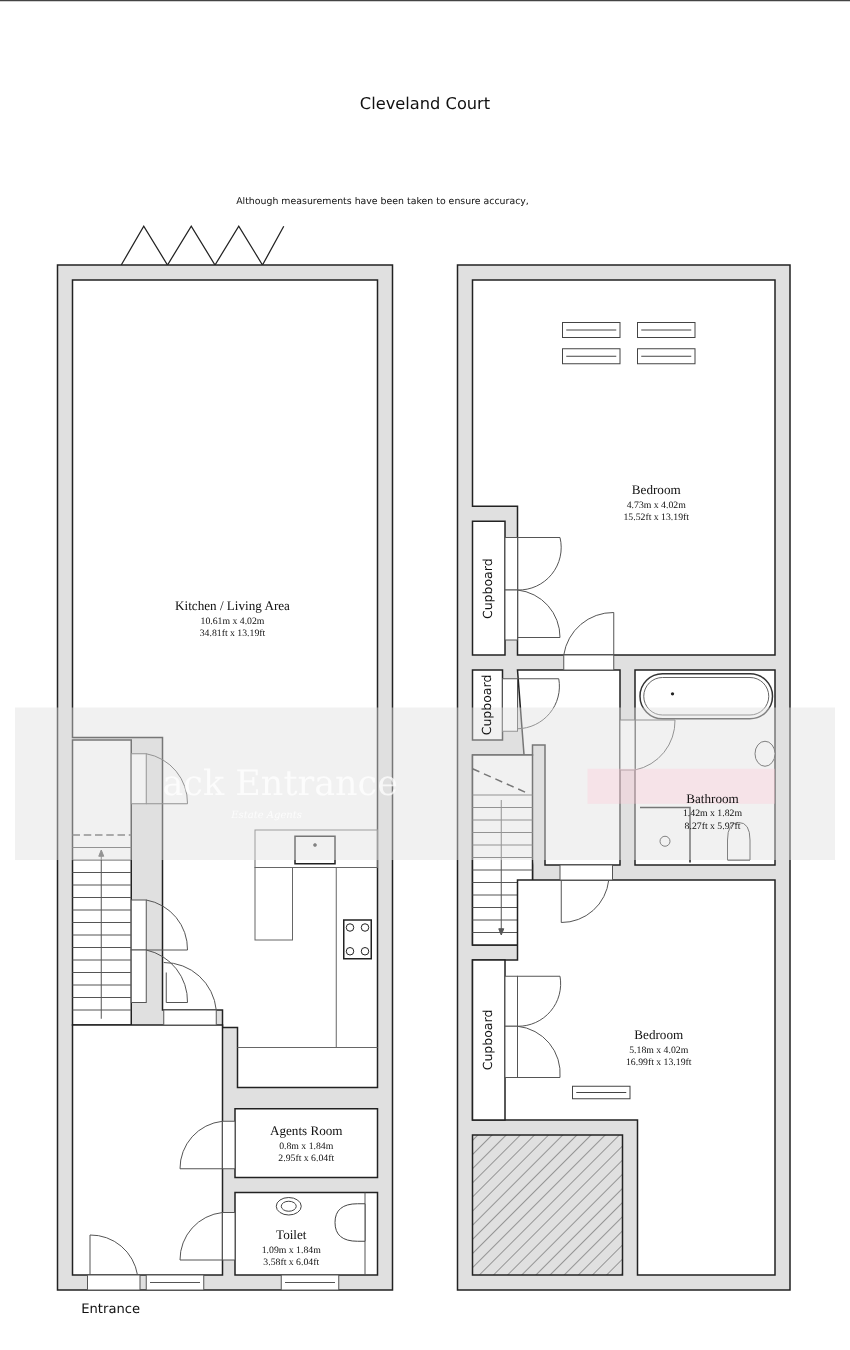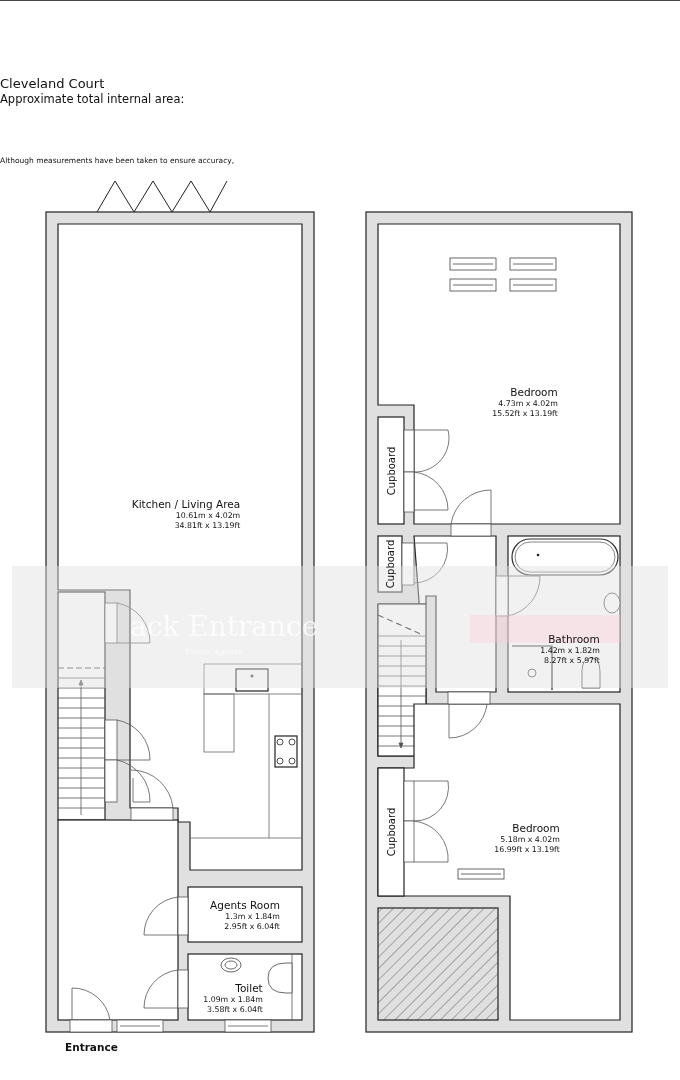--- a/index.html
+++ b/index.html
@@ -1,40 +1,39 @@
 <!DOCTYPE html>
 <html><head>
 <meta charset="utf-8">
 <style>
   html, body { margin:0; padding:0; background:#ffffff; }
   body { width:680px; height:1080px; position:relative; overflow:hidden; font-family:"DejaVu Sans", sans-serif; color:#111; }
   .top-rule { position:absolute; left:0; top:0; width:680px; height:1px; background:#444; }
-  .title-block { position:absolute; left:0; top:76px; width:680px; text-align:left; }
+  .title-block { position:absolute; left:0; top:76px; width:680px; text-align:center; }
   .title { font-size:13px; line-height:16px; }
   .subtitle { font-size:11.5px; line-height:14px; }
-  .disclaimer { position:absolute; left:0; top:156px; width:612px; font-size:7.5px; line-height:10px; }
+  .disclaimer { position:absolute; left:0; top:156px; width:612px; text-align:center; font-size:7.5px; line-height:10px; }
   svg.plan { position:absolute; left:0; top:0; }
-  .label { position:absolute; text-align:right; transform:translateX(-50%); white-space:nowrap; }
+  .label { position:absolute; text-align:center; transform:translateX(-50%); white-space:nowrap;font-family:Liberation Serif, serif; }
   .label .name { font-size:10.5px; line-height:13px; }
   .label .dim { font-size:7.8px; line-height:10px; }
   .vlabel { position:absolute; font-size:10px; transform-origin:center; transform:translate(-50%,-50%) rotate(-90deg); white-space:nowrap; }
-  .entrance { position:absolute; left:65px; top:1041px; font-size:10.5px; font-weight:bold; }
+  .entrance { position:absolute; left:65px; top:1041px; font-size:10.5px; font-weight:normal; }
   .watermark { position:absolute; left:12px; top:566px; width:656px; height:122px; background:rgba(225,225,225,0.45); pointer-events:none; }
   .wm-text { position:absolute; left:130px; top:610px; font-family:"DejaVu Serif", serif; font-size:28px; color:rgba(255,255,255,0.75); pointer-events:none; }
   .wm-sub { position:absolute; left:185px; top:647px; font-family:"DejaVu Serif", serif; font-size:8px; font-style:italic; color:rgba(255,255,255,0.8); pointer-events:none; }
   .wm-pink { position:absolute; left:470px; top:615px; width:150px; height:28px; background:rgba(255,200,215,0.35); pointer-events:none; }
 </style>
 </head>
 <body>
 
 <div class="top-rule"></div>
 
 <div class="title-block">
   <div class="title">Cleveland Court</div>
-  <div class="subtitle">Approximate total internal area:</div>
 </div>
 
 <div class="disclaimer">
   <div>Although measurements have been taken to ensure accuracy,</div>
 </div>
 
 <svg class="plan" width="680" height="1080" viewBox="0 0 680 1080">
   <defs>
     <pattern id="hatch" patternUnits="userSpaceOnUse" width="8" height="8" patternTransform="rotate(45)">
       <line x1="0" y1="0" x2="0" y2="8" stroke="#666" stroke-width="1"></line>
@@ -196,28 +195,28 @@
       <path d="M414,821 A38,38 0 0 1 448,862 H414"></path>
     </g>
   </g>
 </svg>
 
 <div class="watermark"></div>
 <div class="wm-pink"></div>
 <div class="wm-text">ack Entrance</div>
 <div class="wm-sub">Estate Agents</div>
 
-<div class="label" style="left:186px; top:498px;">
+<div class="label" style="left:186px; top:479px;">
   <div class="name">Kitchen / Living Area</div>
   <div class="dim">10.61m x 4.02m</div>
   <div class="dim">34.81ft x 13.19ft</div>
 </div>
 <div class="label" style="left:245px; top:899px;">
   <div class="name">Agents Room</div>
-  <div class="dim">1.3m x 1.84m</div>
+  <div class="dim">0.8m x 1.84m</div>
   <div class="dim">2.95ft x 6.04ft</div>
 </div>
 <div class="label" style="left:233px; top:982px;">
   <div class="name">Toilet</div>
   <div class="dim">1.09m x 1.84m</div>
   <div class="dim">3.58ft x 6.04ft</div>
 </div>
 <div class="entrance">Entrance</div>
 
 <div class="label" style="left:525px; top:386px;">

